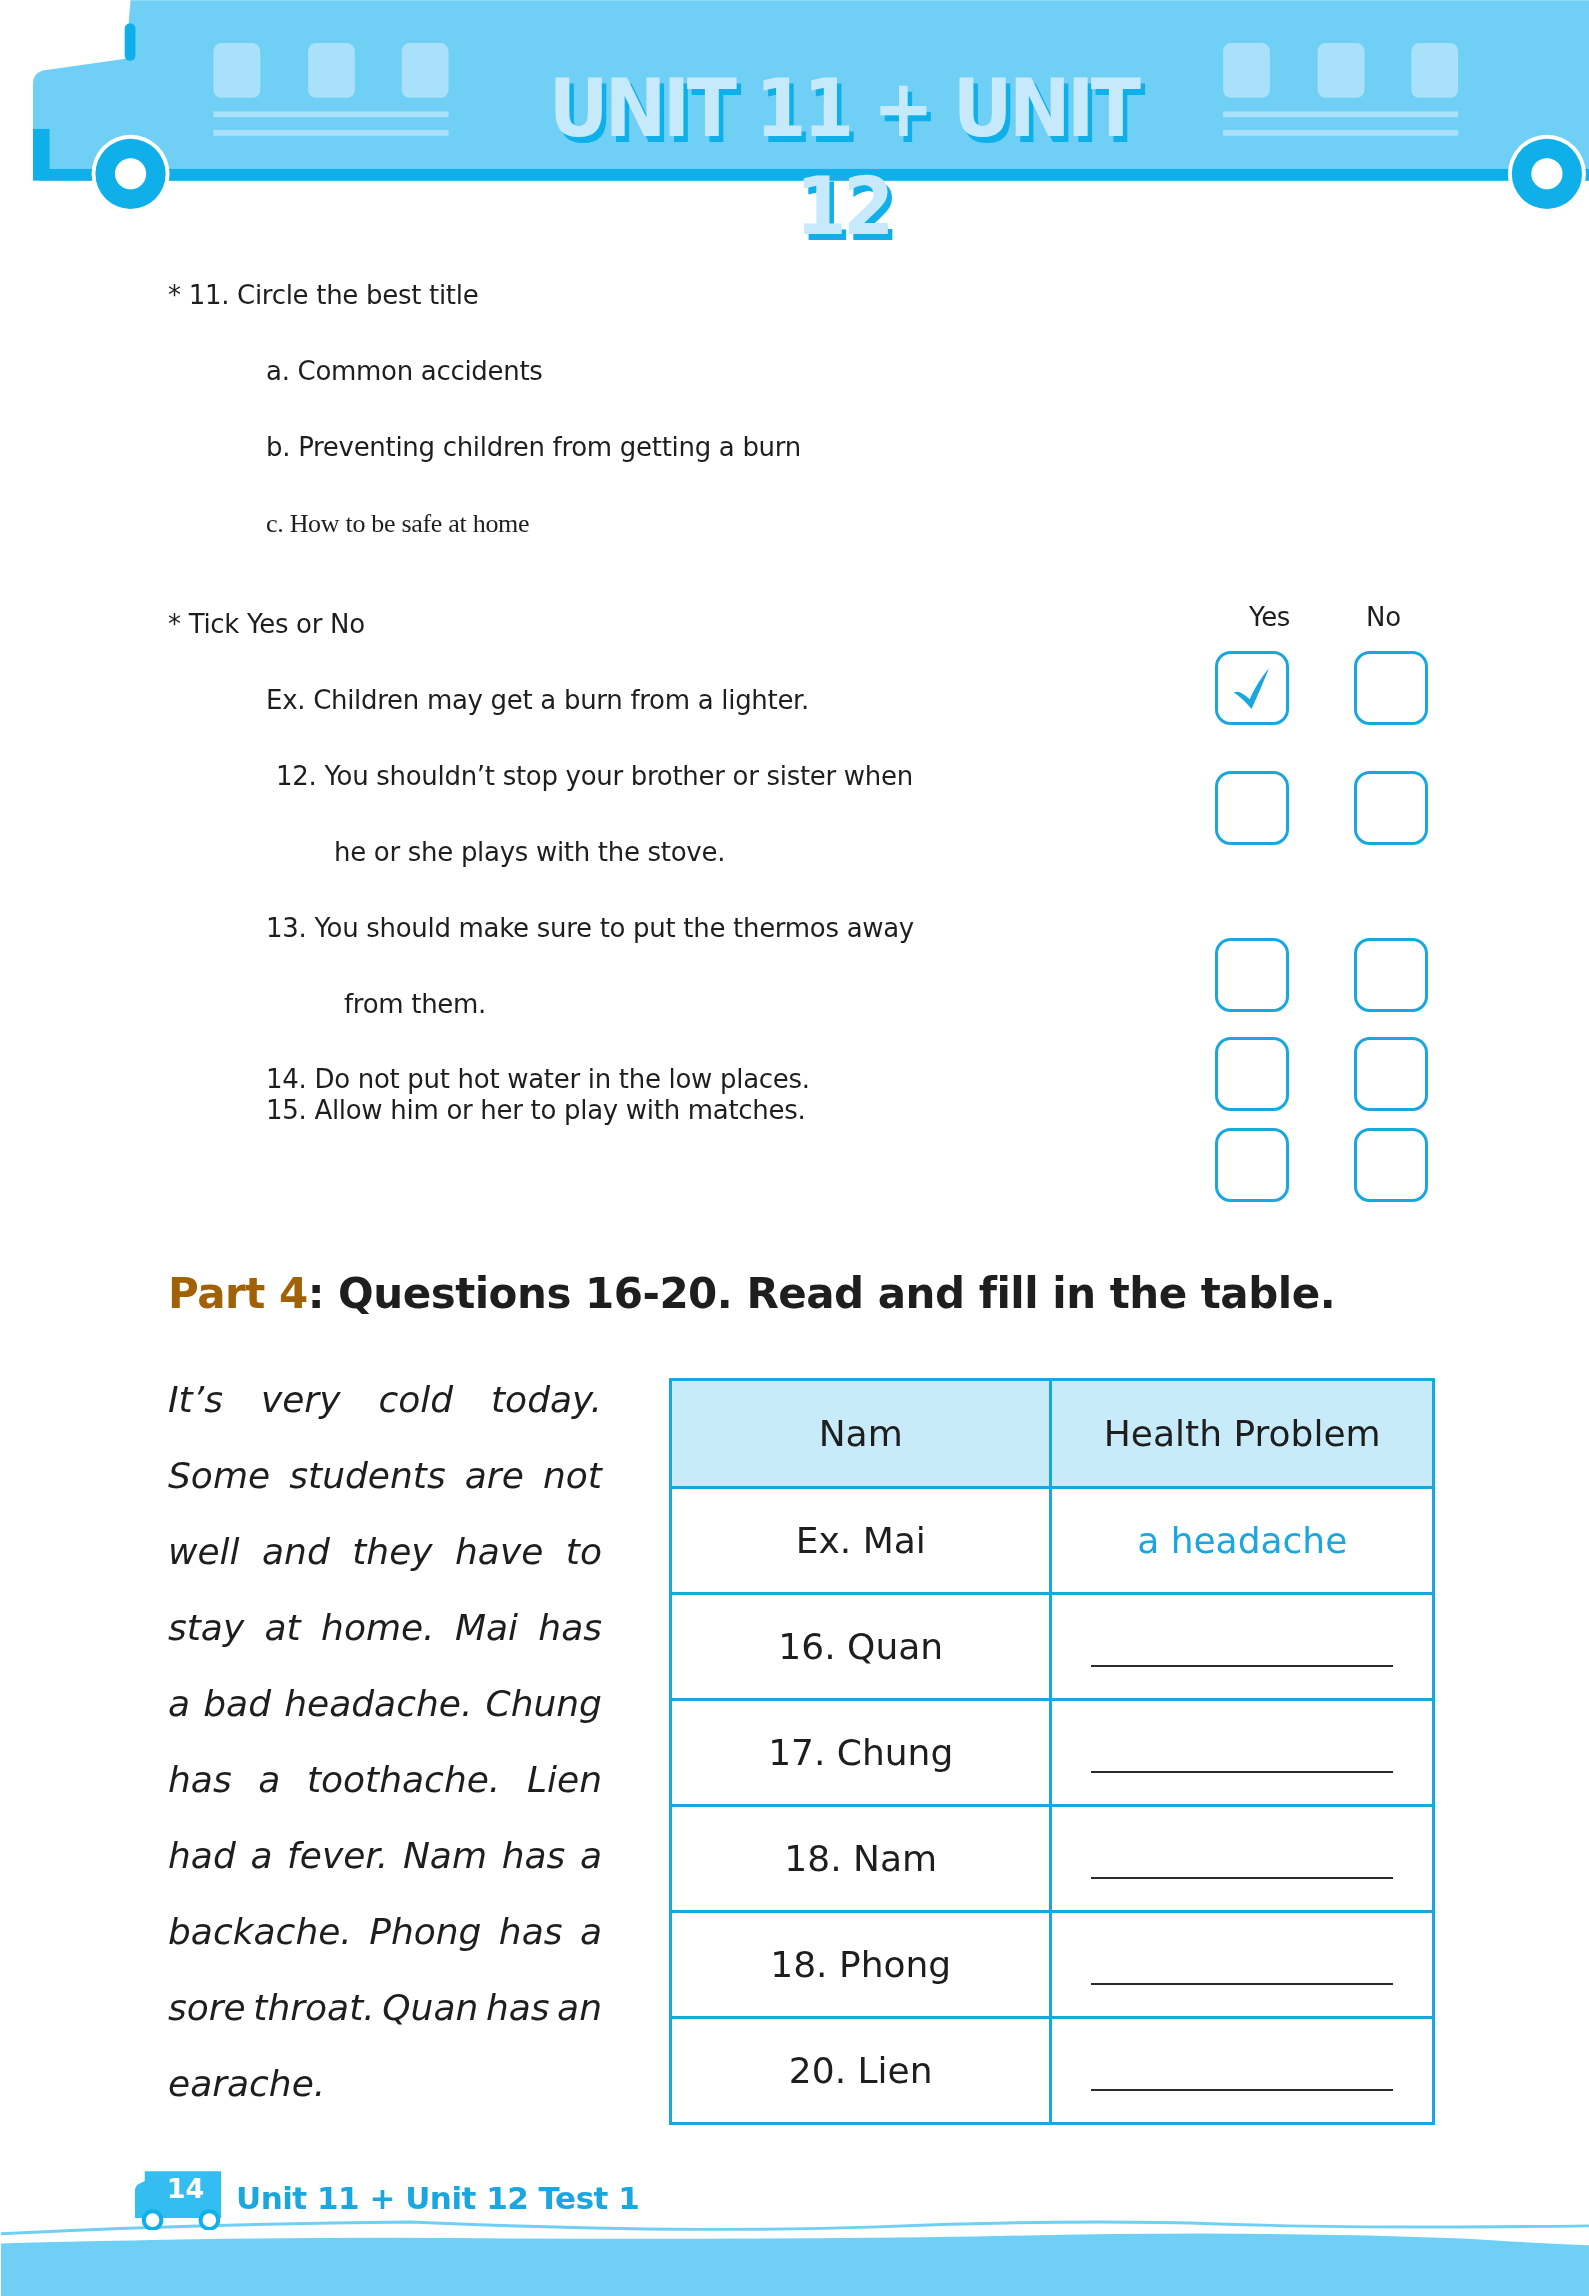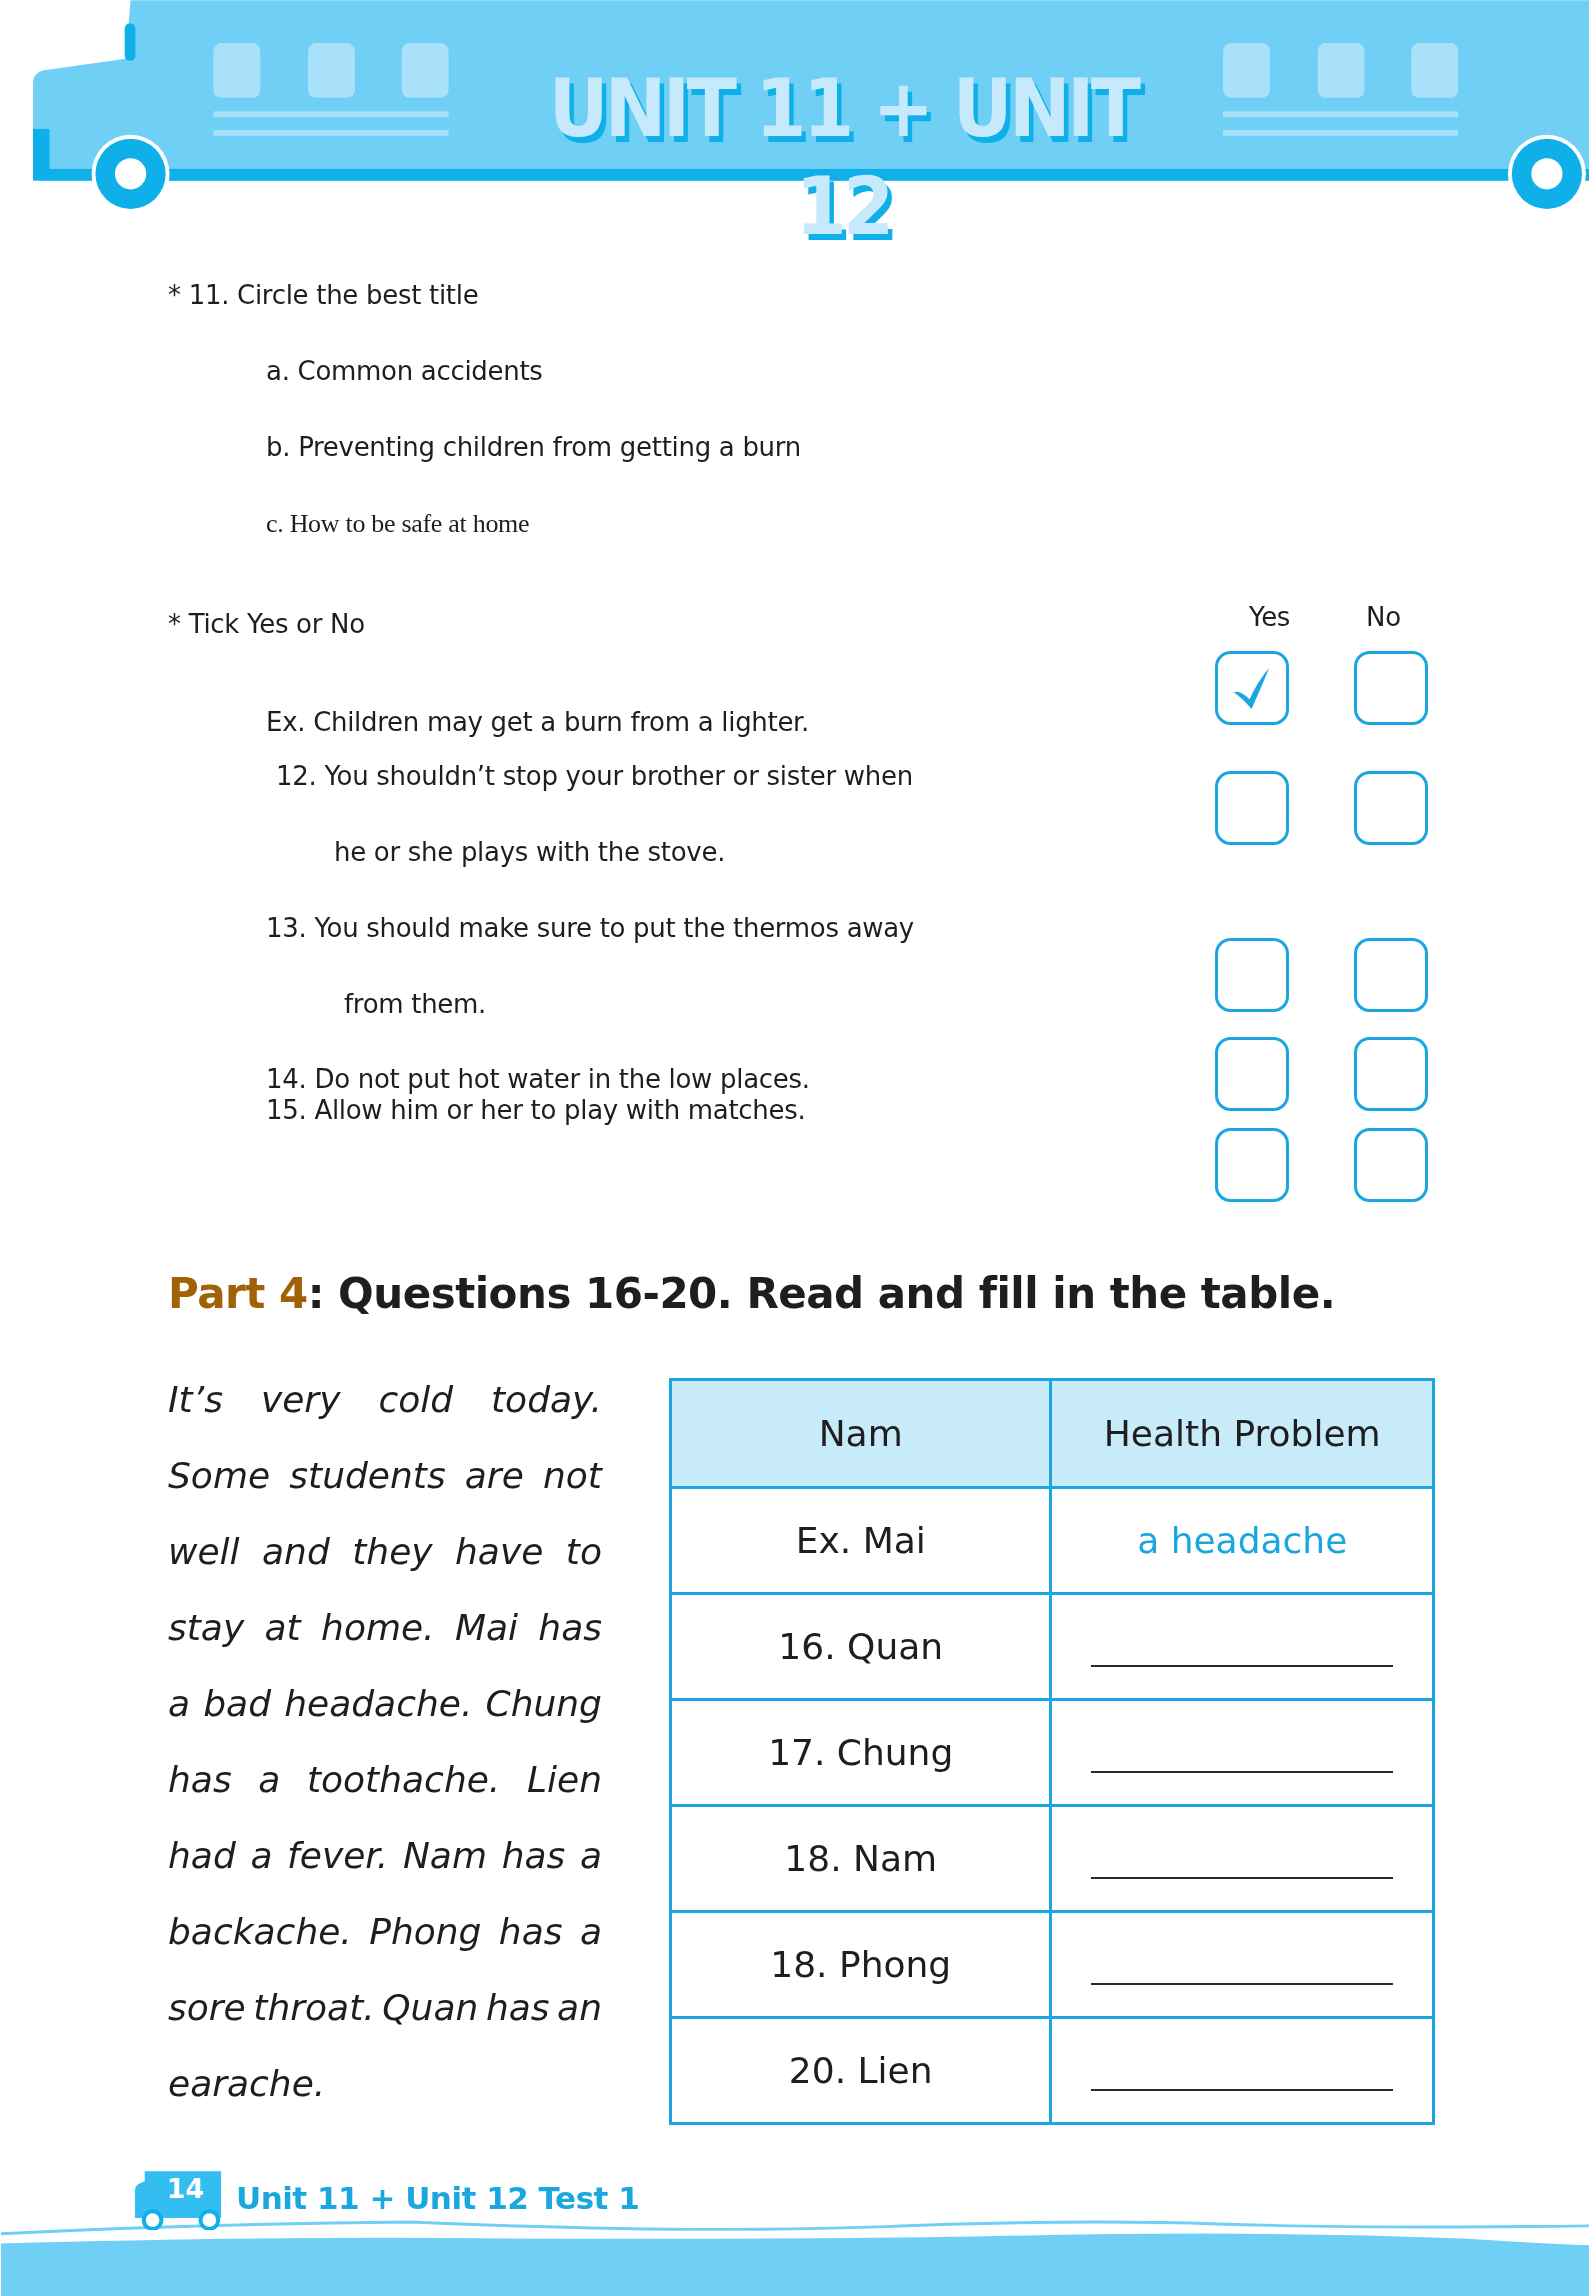--- a/index.html
+++ b/index.html
@@ -83,21 +83,21 @@
 
 <div class="txt" style="left:168px; top:273px;">* 11. Circle the best title</div>
 <div class="txt" style="left:266px; top:349px;">a. Common accidents</div>
 <div class="txt" style="left:266px; top:425px;">b. Preventing children from getting a burn</div>
 <div class="txt" style="left:266px; top:501px;font-family:Liberation Serif, serif;">c. How to be safe at home</div>
 
 <div class="txt" style="left:168px; top:602px;">* Tick Yes or No</div>
 <div class="txt" style="left:1225px; top:595px;margin-left:24px;">Yes</div>
 <div class="txt" style="left:1366px; top:595px;">No</div>
 
-<div class="txt" style="left:266px; top:700px;">Ex. Children may get a burn from a lighter.</div>
+<div class="txt" style="left:266px; top:678px;">Ex. Children may get a burn from a lighter.</div>
 <div class="cbx" style="left:1215px; top:651px;">
   <svg width="43" height="47" viewBox="0 0 44 48">
     <path d="M2 27 Q8 24 18 34 Q26 16 38 2 Q30 22 20 44 Q12 34 2 27 Z" fill="#1aa7e0"></path>
   </svg>
 </div>
 <div class="cbx" style="left:1354px; top:651px;"></div>
 
 <div class="txt" style="left:276px; top:754px;">12. You shouldn’t stop your brother or sister when</div>
 <div class="txt" style="left:334px; top:830px;">he or she plays with the stove.</div>
 <div class="cbx" style="left:1215px; top:771px;"></div>

